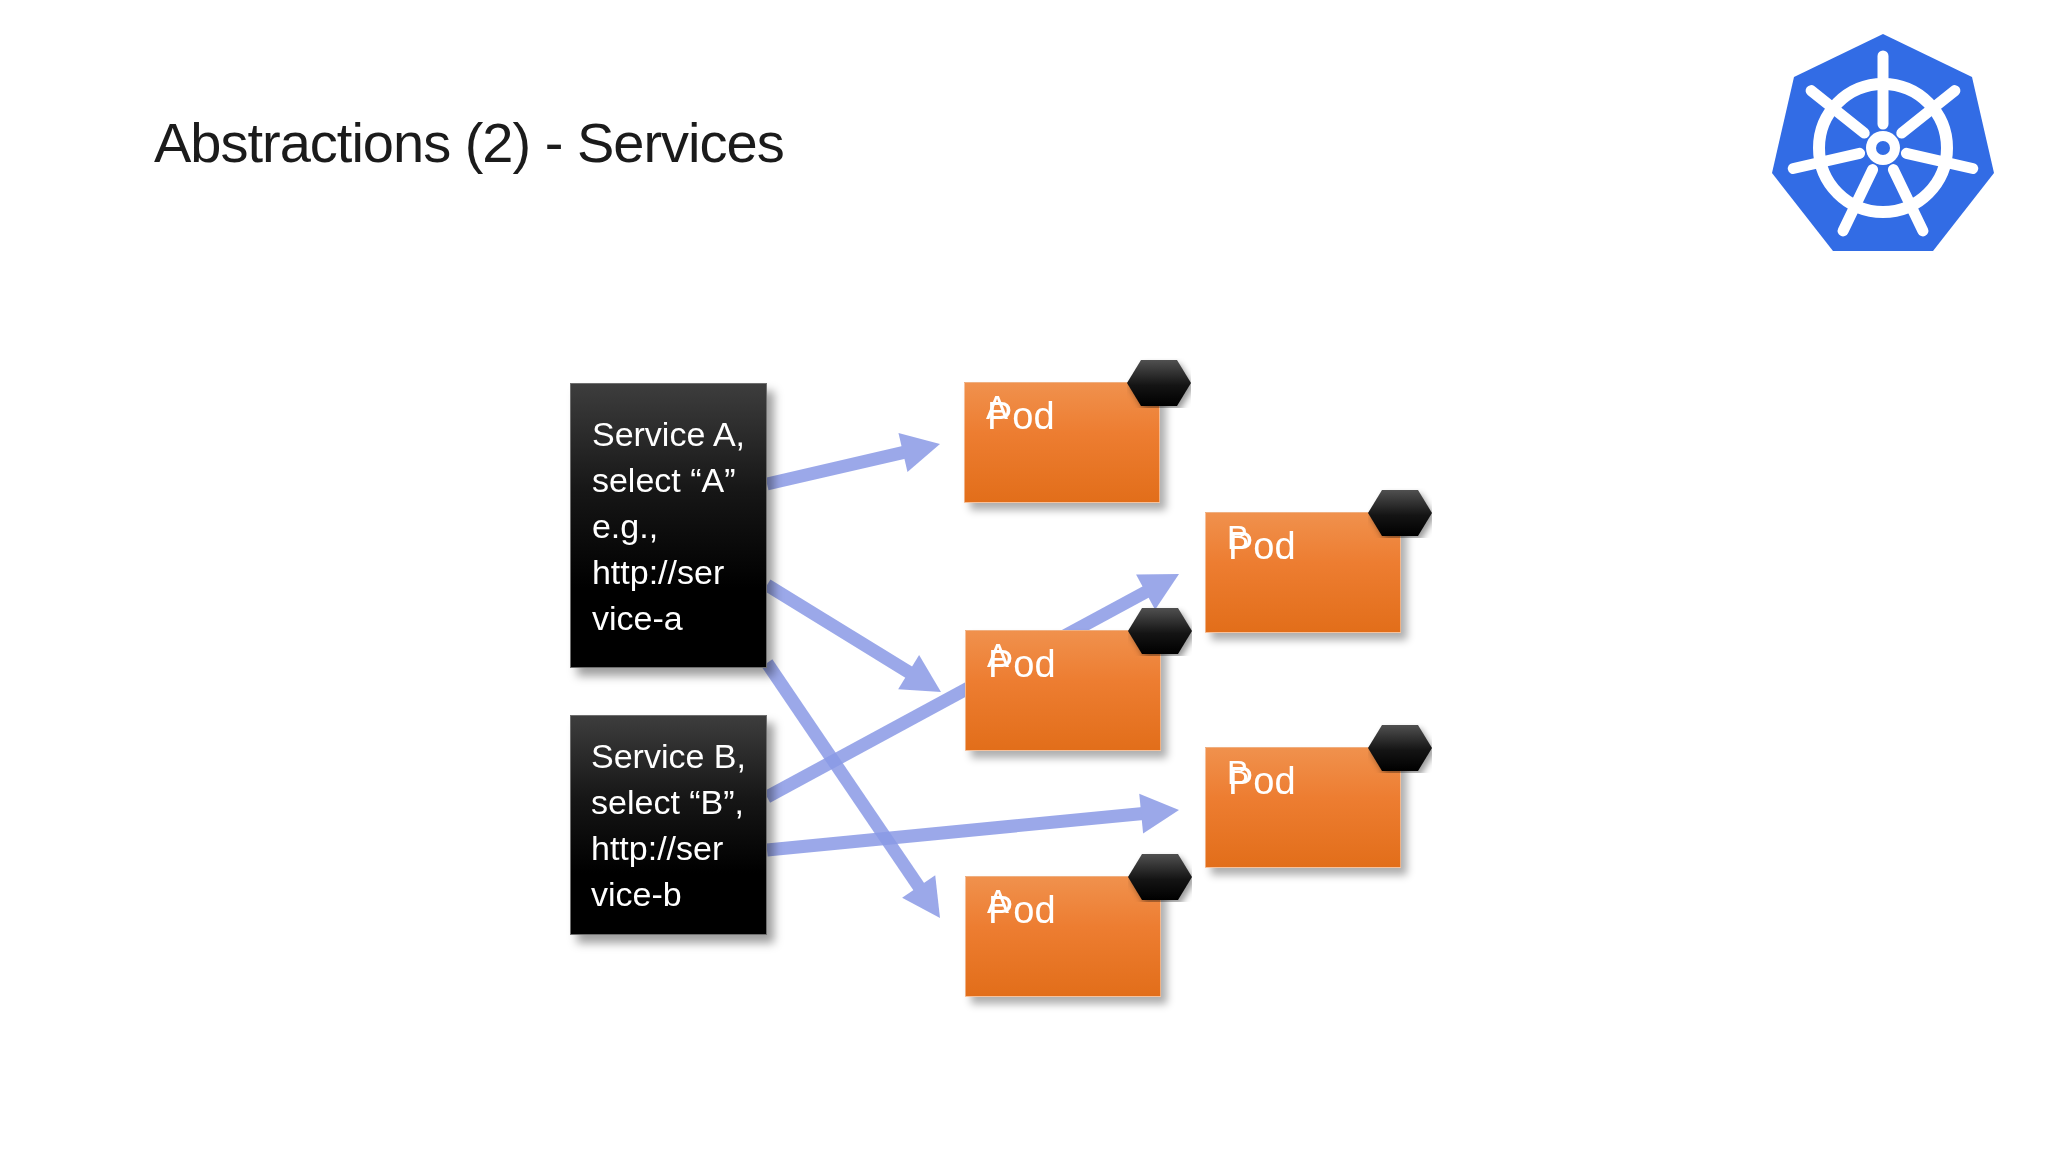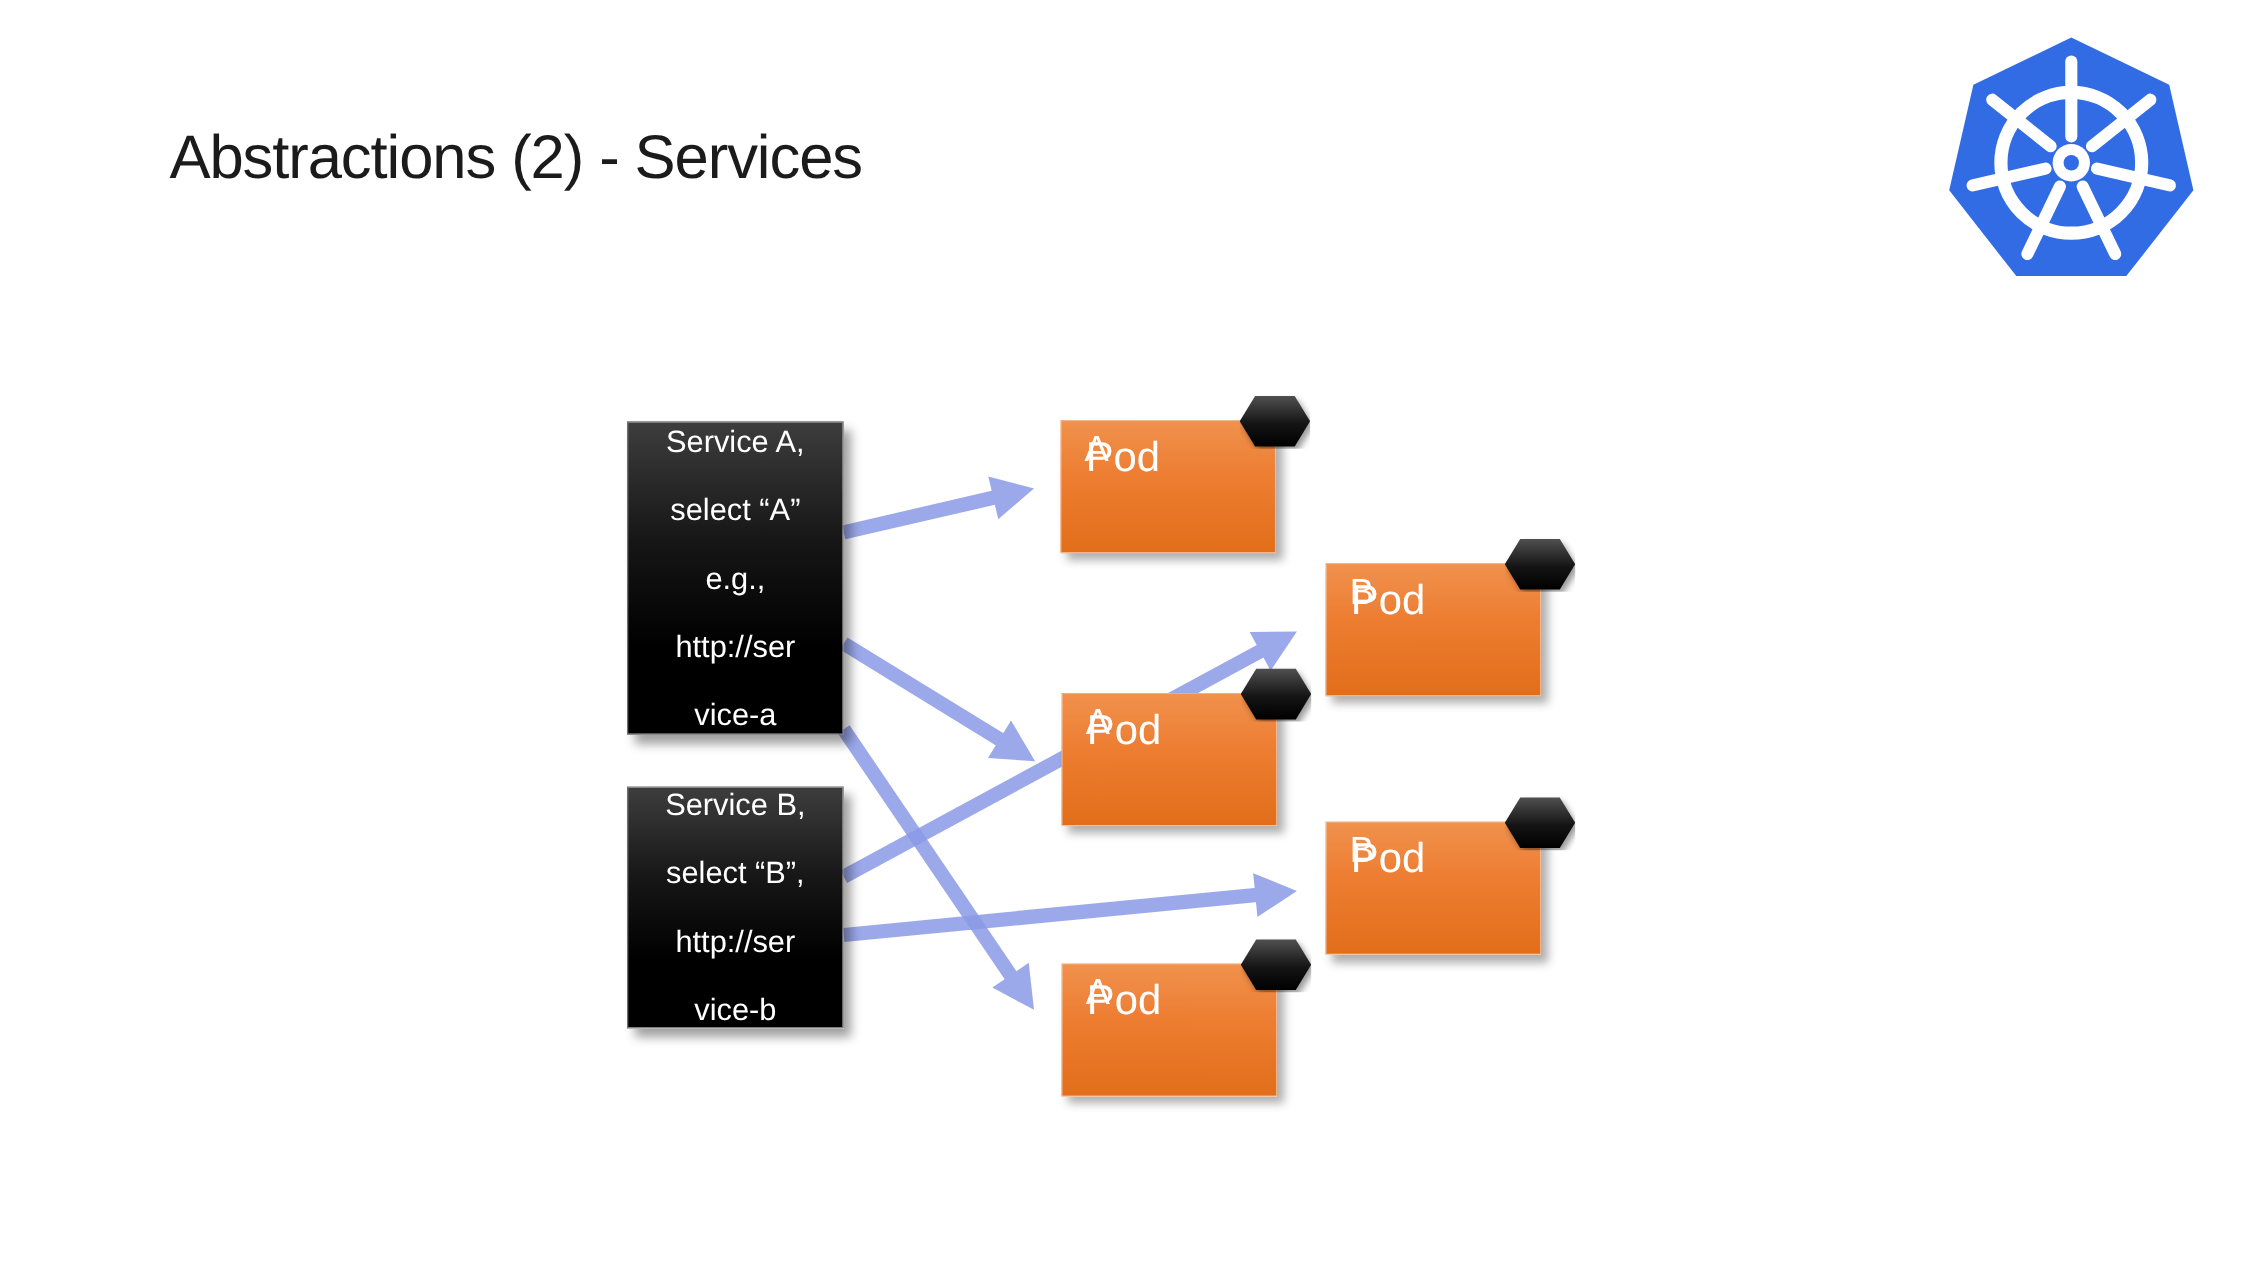--- a/index.html
+++ b/index.html
@@ -25,22 +25,22 @@
     position:absolute;width:197px;z-index:10;
     background:linear-gradient(180deg,#3d3d3d 0%,#161616 38%,#000000 72%);
     border:1px solid #6e6e6e;
     box-shadow:7px 8px 9px rgba(0,0,0,0.38);
     display:flex;align-items:center;justify-content:center;
     box-sizing:border-box;
   }
   #service-a{left:570px;top:383px;height:285px;}
   #service-b{left:570px;top:715px;height:220px;}
   .service-text{
-    color:#ffffff;font-size:28px;line-height:62px;
-    text-align:center;white-space:pre-line;
+    color:#ffffff;font-size:34px;line-height:46px;
+    text-align:left;white-space:pre-line;
   }
   .pod-box{
     position:absolute;width:196px;height:121px;z-index:10;
     background:linear-gradient(180deg,#F0914D 0%,#ED7D31 42%,#E26E1A 100%);
     border:1px solid rgba(255,255,255,0.45);
     box-shadow:6px 7px 8px rgba(0,0,0,0.32);
     box-sizing:border-box;
     margin-left:28px;
   }
   #pod-1{left:936px;top:382px;}

